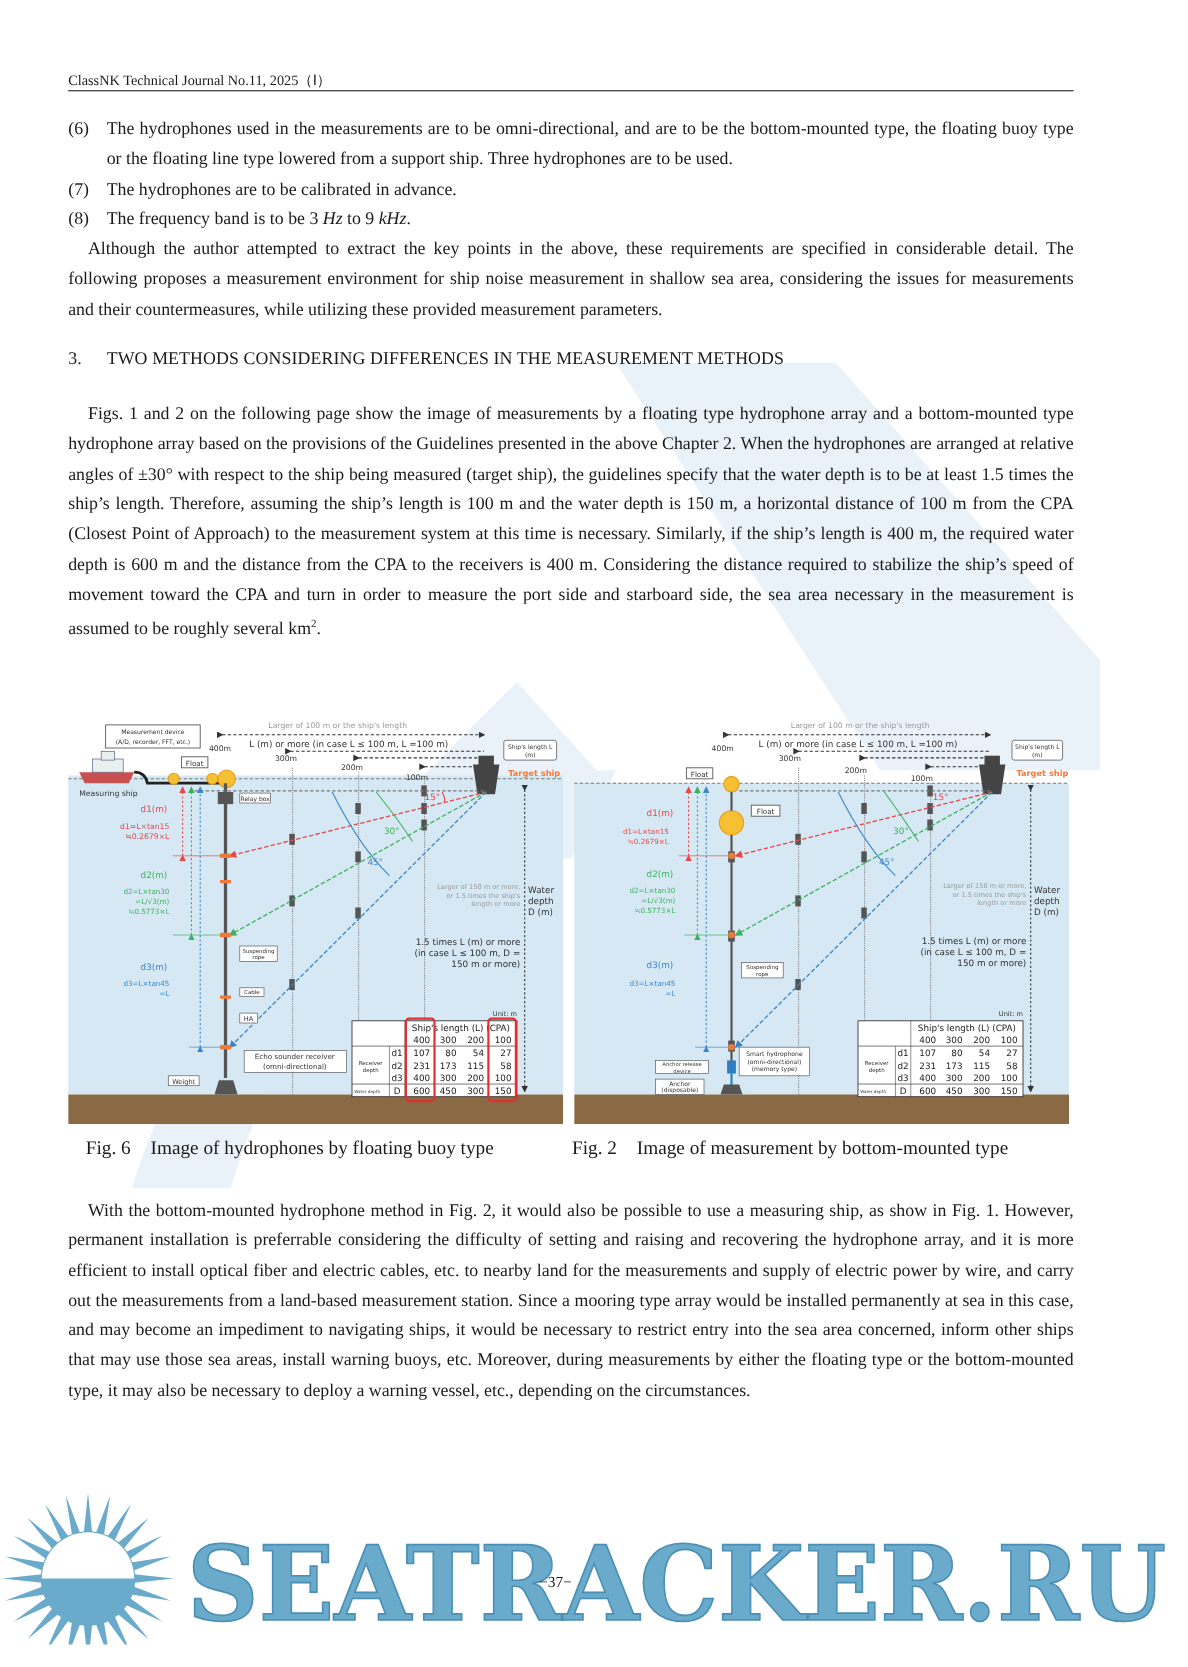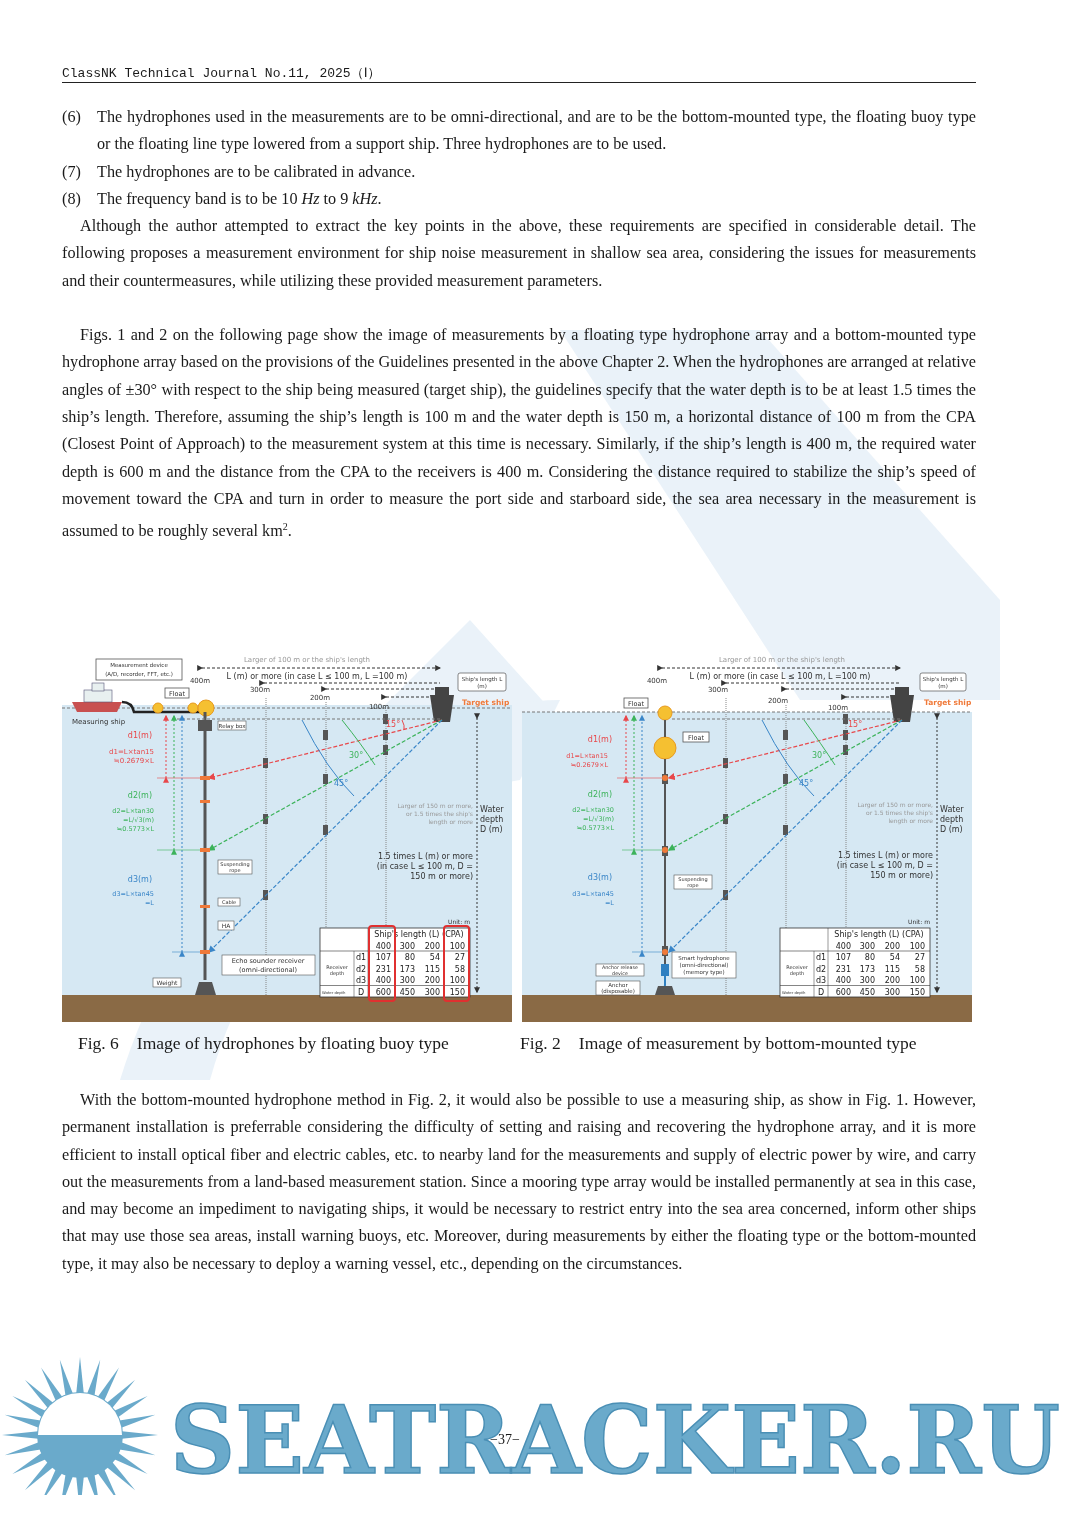--- a/index.html
+++ b/index.html
@@ -1,18 +1,18 @@
 <!DOCTYPE html>
 <html><head>
 <meta charset="utf-8">
 <style>
   html, body { margin:0; padding:0; background:#ffffff; }
   body { width:1080px; height:1515px; position:relative; overflow:hidden; font-family:"Liberation Serif", serif; color:#1a1a1a; }
   .wm-bg { position:absolute; left:0; top:0; width:1080px; height:1515px; pointer-events:none; z-index:0; }
-  .header { position:absolute; left:62px; top:62px; width:914px; height:20px; font-size:13px; border-bottom:1.5px solid #222;font-family:Liberation Mono, monospace; }
+  .header { position:absolute; left:62px; top:62px; width:914px; height:20px; font-size:13px; border-bottom:1.5px solid #222; }
   .header span { position:relative; top:2px; }
   .content { position:absolute; left:62px; top:104px; width:914px; z-index:2; }
   p { margin:0; font-size:16.2px; line-height:27.3px; text-align:justify; }
   .item { display:flex; }
   .item .num { width:35px; flex:none; }
   .item .txt { flex:1; text-align:justify; }
   .indent { text-indent:18px; }
   .section { margin-top:21px; font-size:16.2px; letter-spacing:0.1px; }
   .section .sn { display:inline-block; width:35px; }
   .figs { position:absolute; left:62px; top:650px; width:914px; height:372px; z-index:2; }
@@ -48,23 +48,26 @@
   <p class="item">
     <span class="num">(6)</span>
     <span class="txt">The hydrophones used in the measurements are to be omni-directional, and are to be the bottom-mounted type, the floating buoy type or the floating line type lowered from a support ship. Three hydrophones are to be used.</span>
   </p>
   <p class="item">
     <span class="num">(7)</span>
     <span class="txt">The hydrophones are to be calibrated in advance.</span>
   </p>
   <p class="item">
     <span class="num">(8)</span>
-    <span class="txt"><span>The frequency band is to be 10 </span><i>Hz</i><span> to 9 </span><i>kHz</i><span>.</span></span>
+    <span class="txt"><span>The frequency band is to be 3 </span><i>Hz</i><span> to 9 </span><i>kHz</i><span>.</span></span>
   </p>
   <p class="indent">Although the author attempted to extract the key points in the above, these requirements are specified in considerable detail. The following proposes a measurement environment for ship noise measurement in shallow sea area, considering the issues for measurements and their countermeasures, while utilizing these provided measurement parameters.</p>
+  <div class="section" style="margin-top:22px;">
+    <span class="sn">3.</span><span>TWO METHODS CONSIDERING DIFFERENCES IN THE MEASUREMENT METHODS</span>
+  </div>
   <p class="indent" style="margin-top:27px;">
     <span>Figs. 1 and 2 on the following page show the image of measurements by a floating type hydrophone array and a bottom-mounted type hydrophone array based on the provisions of the Guidelines presented in the above Chapter 2. When the hydrophones are arranged at relative angles of ±30° with respect to the ship being measured (target ship), the guidelines specify that the water depth is to be at least 1.5 times the ship’s length. Therefore, assuming the ship’s length is 100 m and the water depth is 150 m, a horizontal distance of 100 m from the CPA (Closest Point of Approach) to the measurement system at this time is necessary. Similarly, if the ship’s length is 400 m, the required water depth is 600 m and the distance from the CPA to the receivers is 400 m. Considering the distance required to stabilize the ship’s speed of movement toward the CPA and turn in order to measure the port side and starboard side, the sea area necessary in the measurement is assumed to be roughly several km</span><sup style="font-size:10px;">2</sup><span>.</span>
   </p>
 </div>
 
 <div class="figs">
 
   <div class="fig fig1">
     <svg viewBox="0 0 450 372">
       <defs>

